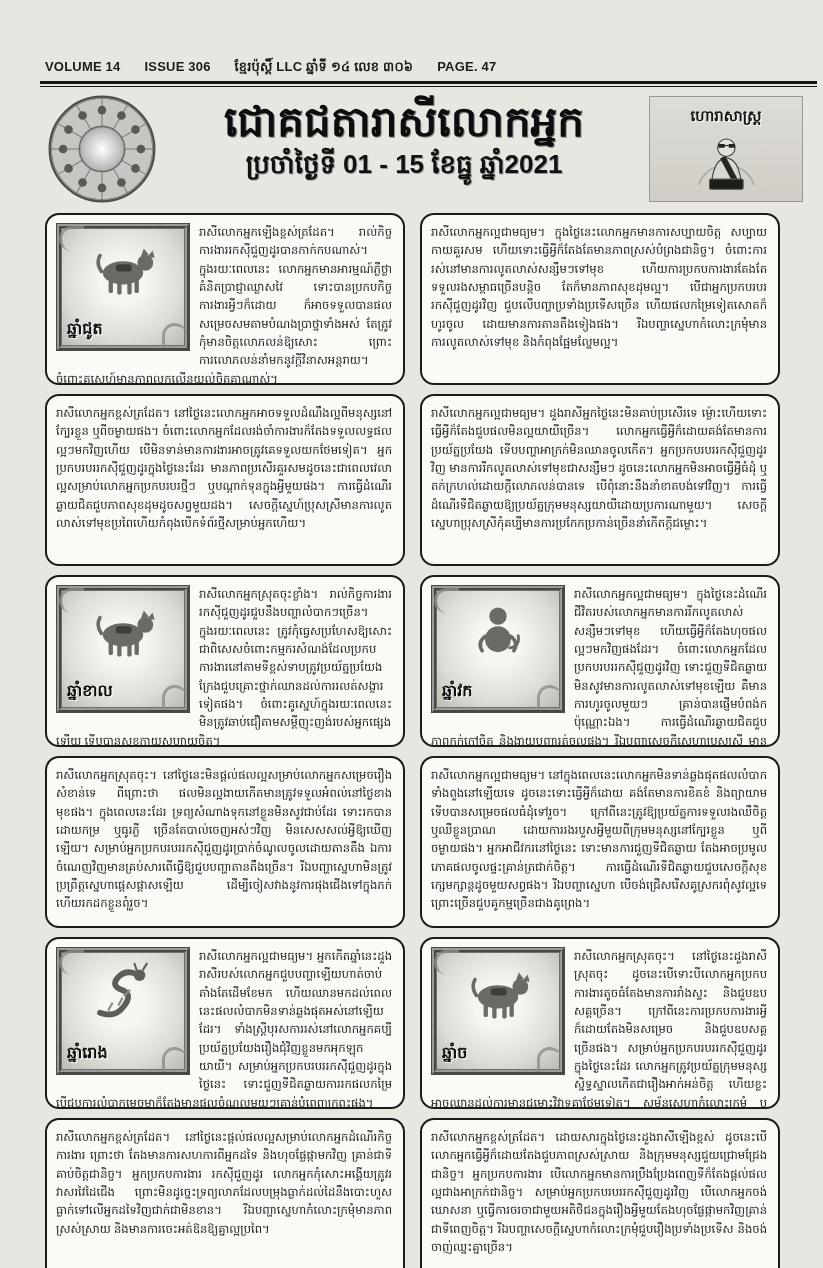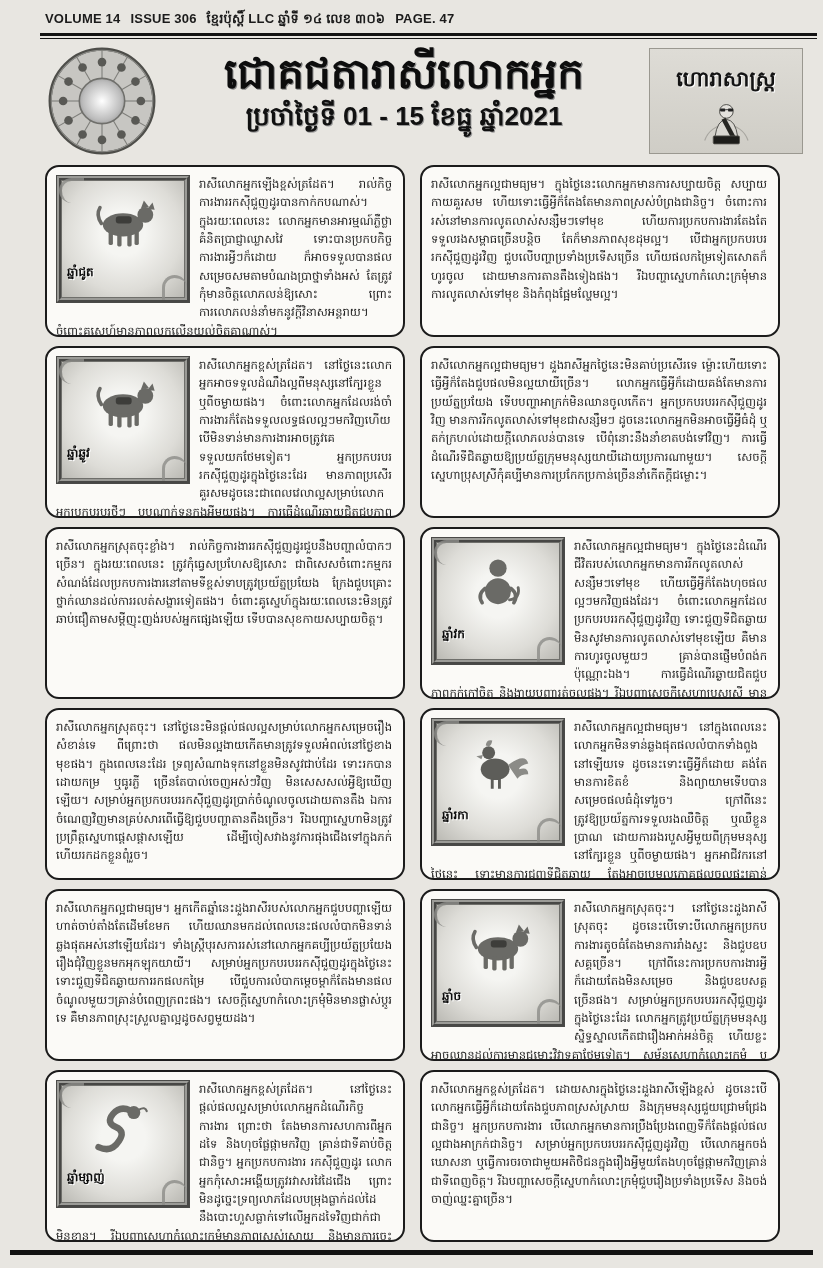--- a/index.html
+++ b/index.html
@@ -7,23 +7,23 @@
     width:823px;height:1268px;
     background:#e8e6e1;
     font-family:"Liberation Sans","DejaVu Sans",sans-serif;
     color:#1b1b1b;
     overflow:hidden;
   }
   .page{width:823px;height:1268px;position:relative;background:#e8e6e1;}
 
   
   .topbar{
-    display:flex;align-items:baseline;gap:10px;
+    display:flex;align-items:baseline;gap:24px;
     padding:10px 8px 2px 45px;
-    font-size:13px;font-weight:bold;letter-spacing:.2px;white-space:nowrap;
+    font-size:13px;font-weight:bold;letter-spacing:.2px;white-space:nowrap;margin-top:48px;
   }
   .topbar .grow{flex:1;}
   .rule-thick{height:3px;background:#141414;margin:2px 6px 0 40px;}
   .rule-thin{height:1px;background:#141414;margin:2px 6px 0 40px;}
 
   
   .masthead{
     display:flex;align-items:center;
     padding:6px 20px 4px 45px;height:112px;gap:10px;
   }
@@ -37,21 +37,21 @@
   .titles h2{
     margin:4px 0 12px 0;font-size:26px;font-weight:bold;color:#111;
     text-shadow:1px 1px 0 #9a9a9a;
   }
   .astro{
     width:152px;height:104px;flex:0 0 auto;position:relative;
     background:linear-gradient(180deg,#dedcd6,#cfcdc6);
     border:1px solid #9a9890;display:flex;flex-direction:column;align-items:center;
   }
   .astro-label{
-    font-size:21px;font-weight:bold;color:#141414;margin-top:16px;
+    font-size:15px;font-weight:bold;color:#141414;margin-top:9px;
     text-shadow:1px 1px 0 #fff;
     font-family:Liberation Serif, serif;
   }
   .astro svg{flex:1;width:86%;}
 
   
   .grid{
     margin:4px 43px 0 45px;
     display:grid;
     grid-template-columns:1fr 1fr;
@@ -74,22 +74,22 @@
   }
   .zframe::before,.zframe::after{
     content:"";position:absolute;width:22px;height:22px;
     border:3px solid #8d8d89;border-radius:50% 0 50% 50%;
     opacity:.8;
   }
   .zframe::before{left:-2px;top:-2px;border-right:none;border-bottom:none;}
   .zframe::after{right:-2px;bottom:-2px;border-left:none;border-top:none;transform:rotate(180deg);}
   .animal{display:block;width:78px;height:72px;margin:6px auto 0 auto;}
   .zlabel{
-    position:absolute;left:6px;bottom:16px;
-    font-size:12px;font-weight:bold;color:#0c0c0c;
+    position:absolute;left:6px;bottom:4px;
+    font-size:16px;font-weight:bold;color:#0c0c0c;
     text-shadow:1px 1px 0 #ffffff;
     white-space:nowrap;
   }
   .ztext{
     margin:0;font-size:11.6px;line-height:1.58;text-align:justify;color:#1d1d1d;
   }
 
   .bottom-rule{height:5px;background:#121212;margin:8px 10px 0 10px;}
 
   .hidden-defs{position:absolute;width:0;height:0;overflow:hidden;}
@@ -218,48 +218,48 @@
     <div class="zframe">
       <svg class="animal">
             <use href="#sym-quadruped"></use>
           </svg>
       <div class="zlabel">ឆ្នាំជូត</div>
     </div>
     <p class="ztext">រាសីលោកអ្នកឡើងខ្ពស់ត្រដែត។ រាល់កិច្ចការងាររកស៊ីជួញដូរបានកាក់កបណាស់។ ក្នុងរយៈពេលនេះ លោកអ្នកមានអារម្មណ៍ភ្លឺថ្លា គំនិតប្រាជ្ញាឈ្លាសវៃ ទោះបានប្រកបកិច្ចការងារអ្វីៗក៏ដោយ ក៏អាចទទួលបានផលសម្រេចសមតាមបំណងប្រាថ្នាទាំងអស់ តែត្រូវកុំមានចិត្តលោភលន់ឱ្យសោះ ព្រោះការលោភលន់នាំមកនូវក្តីវិនាសអន្តរាយ។ ចំពោះគូស្នេហ៍មានភាពល្អូកល្អើនយល់ចិត្តគ្នាណាស់។</p>
   </article>
 
   <article class="entry">
+    <p class="ztext">រាសីលោកអ្នកខ្ពស់ត្រដែត។ នៅថ្ងៃនេះលោកអ្នកអាចទទួលដំណឹងល្អពីមនុស្សនៅក្បែរខ្លួន ឬពីចម្ងាយផង។ ចំពោះលោកអ្នកដែលរង់ចាំការងារក៏តែងទទួលលទ្ធផលល្អៗមកវិញហើយ បើមិនទាន់មានការងារអាចត្រូវគេទទួលយកថែមទៀត។ អ្នកប្រកបរបររកស៊ីជួញដូរក្នុងថ្ងៃនេះដែរ មានភាពប្រសើរគួរសមដូចនេះជាពេលវេលាល្អសម្រាប់លោកអ្នកប្រកបរបរថ្មីៗ ឬបណ្តាក់ទុនក្នុងអ្វីមួយផង។ ការធ្វើដំណើរឆ្ងាយជិតជួបភាពសុខដុមដូចសព្វមួយដង។ សេចក្តីស្នេហ៍ប្រុសស្រីមានការលូតលាស់ទៅមុខប្រពៃហើយកំពុងបើកទំព័រថ្មីសម្រាប់អ្នកហើយ។</p>
+  </article>
+
+  <article class="entry">
     <div class="zframe">
       <svg class="animal">
             <use href="#sym-quadruped"></use>
           </svg>
-      <div class="zlabel">ឆ្នាំឆ្លូវ</div>
-    </div>
-    <p class="ztext">រាសីលោកអ្នកខ្ពស់ត្រដែត។ នៅថ្ងៃនេះលោកអ្នកអាចទទួលដំណឹងល្អពីមនុស្សនៅក្បែរខ្លួន ឬពីចម្ងាយផង។ ចំពោះលោកអ្នកដែលរង់ចាំការងារក៏តែងទទួលលទ្ធផលល្អៗមកវិញហើយ បើមិនទាន់មានការងារអាចត្រូវគេទទួលយកថែមទៀត។ អ្នកប្រកបរបររកស៊ីជួញដូរក្នុងថ្ងៃនេះដែរ មានភាពប្រសើរគួរសមដូចនេះជាពេលវេលាល្អសម្រាប់លោកអ្នកប្រកបរបរថ្មីៗ ឬបណ្តាក់ទុនក្នុងអ្វីមួយផង។ ការធ្វើដំណើរឆ្ងាយជិតជួបភាពសុខដុមដូចសព្វមួយដង។ សេចក្តីស្នេហ៍ប្រុសស្រីមានការលូតលាស់ទៅមុខប្រពៃហើយកំពុងបើកទំព័រថ្មីសម្រាប់អ្នកហើយ។</p>
-  </article>
-
-  <article class="entry">
+      <div class="zlabel">ឆ្នាំខាល</div>
+    </div>
     <p class="ztext">រាសីលោកអ្នកស្រុតចុះខ្លាំង។ រាល់កិច្ចការងាររកស៊ីជួញដូរជួបនឹងបញ្ហាលំបាកៗច្រើន។ ក្នុងរយៈពេលនេះ ត្រូវកុំធ្វេសប្រហែសឱ្យសោះ ជាពិសេសចំពោះកម្មករសំណង់ដែលប្រកបការងារនៅតាមទីខ្ពស់ទាបត្រូវប្រយ័ត្នប្រយែង ក្រែងជួបគ្រោះថ្នាក់ឈានដល់ការរលត់សង្ខារទៀតផង។ ចំពោះគូស្នេហ៍ក្នុងរយៈពេលនេះមិនត្រូវឆាប់ជឿតាមសម្តីញុះញង់របស់អ្នកផ្សេងឡើយ ទើបបានសុខកាយសប្បាយចិត្ត។</p>
   </article>
 
   <article class="entry">
     <p class="ztext">រាសីលោកអ្នកស្រុតចុះ។ នៅថ្ងៃនេះមិនផ្តល់ផលល្អសម្រាប់លោកអ្នកសម្រេចរឿងសំខាន់ទេ ពីព្រោះថា ផលមិនល្អងាយកើតមានត្រូវទទួលអំពល់នៅថ្ងៃខាងមុខផង។ ក្នុងពេលនេះដែរ ទ្រព្យសំណាងទុកនៅខ្លួនមិនសូវជាប់ដែរ ទោះរកបានដោយកម្រ ឬធូរភ្លី ច្រើនតែបាល់ចេញអស់ៗវិញ មិនសេសសល់អ្វីឱ្យឃើញឡើយ។ សម្រាប់អ្នកប្រកបរបររកស៊ីជួញដូរប្រាក់ចំណូលចូលដោយតានតឹង ឯការចំណេញវិញមានគ្រប់សារពើធ្វើឱ្យជួបបញ្ហាតានតឹងច្រើន។ រីឯបញ្ហាស្នេហាមិនត្រូវប្រព្រឹត្តស្នេហាផ្តេសផ្តាសឡើយ ដើម្បីចៀសវាងនូវការផុងជើងទៅក្នុងភក់ ហើយរកដកខ្លួនពុំរួច។</p>
   </article>
 
   <article class="entry">
+    <div class="zframe">
+      <svg class="animal">
+            <use href="#sym-dragon"></use>
+          </svg>
+      <div class="zlabel">ឆ្នាំរោង</div>
+    </div>
     <p class="ztext">រាសីលោកអ្នកល្អជាមធ្យម។ អ្នកកើតឆ្នាំនេះដួងរាសីរបស់លោកអ្នកជួបបញ្ហាឡើយហាត់ចាប់តាំងតែដើមខែមក ហើយឈានមកដល់ពេលនេះផលលំបាកមិនទាន់ឆ្លងផុតអស់នៅឡើយដែរ។ ទាំងស្ត្រីបុរសការរស់នៅលោកអ្នកគប្បីប្រយ័ត្នប្រយែងរឿងជុំវិញខ្លួនមកអុកឡុកយាយី។ សម្រាប់អ្នកប្រកបរបររកស៊ីជួញដូរក្នុងថ្ងៃនេះ ទោះជួញទីជិតឆ្ងាយការរកផលកម្រៃ បើជួបការលំបាកម្តេចម្តាក៏តែងមានផលចំណូលមួយៗគ្រាន់បំពេញក្រពះផង។ សេចក្តីស្នេហាកំលោះក្រមុំមិនមានផ្លាស់ប្តូរទេ គឺមានភាពស្រុះស្រួលគ្នាល្អដូចសព្វមួយដង។</p>
   </article>
 
   <article class="entry">
-    <div class="zframe">
-      <svg class="animal">
-            <use href="#sym-snake"></use>
-          </svg>
-      <div class="zlabel">ឆ្នាំម្សាញ់</div>
-    </div>
     <p class="ztext">រាសីលោកអ្នកខ្ពស់ត្រដែត។ នៅថ្ងៃនេះផ្តល់ផលល្អសម្រាប់លោកអ្នកដំណើរកិច្ចការងារ ព្រោះថា តែងមានការសហការពីអ្នកដទៃ និងហុចផ្លែផ្កាមកវិញ គ្រាន់ជាទីគាប់ចិត្តជានិច្ច។ អ្នកប្រកបការងារ រកស៊ីជួញដូរ លោកអ្នកកុំសោះអង្គើយត្រូវរវាសរវៃដៃជើង ព្រោះមិនដូច្នេះទ្រព្យលាភដែលបម្រុងធ្លាក់ដល់ដៃនឹងបោះហួសធ្លាក់ទៅលើអ្នកដទៃវិញជាក់ជាមិនខាន។ រីឯបញ្ហាស្នេហាកំលោះក្រមុំមានភាពស្រស់ស្រាយ និងមានការចេះអត់ឱនឱ្យគ្នាល្អប្រពៃ។</p>
   </article>
 
   <article class="entry">
     <p class="ztext">រាសីលោកអ្នកល្អជាមធ្យម។ ក្នុងថ្ងៃនេះលោកអ្នកមានការសប្បាយចិត្ត សប្បាយកាយគួរសម ហើយទោះធ្វើអ្វីក៏តែងតែមានភាពស្រស់បំព្រងជានិច្ច។ ចំពោះការរស់នៅមានការលូតលាស់សន្សឹមៗទៅមុខ ហើយការប្រកបការងារតែងតែទទួលរងសម្ពាធច្រើនបន្តិច តែក៏មានភាពសុខដុមល្អ។ បើជាអ្នកប្រកបរបររកស៊ីជួញដូរវិញ ជួបលើបញ្ហាប្រទាំងប្រទើសច្រើន ហើយផលកម្រៃទៀតសោតក៏ហូរចូល ដោយមានការតានតឹងទៀងផង។ រីឯបញ្ហាស្នេហាកំលោះក្រមុំមានការលូតលាស់ទៅមុខ និងកំពុងផ្អែមល្ហែមល្អ។</p>
   </article>
 
   <article class="entry">
     <p class="ztext">រាសីលោកអ្នកល្អជាមធ្យម។ ដួងរាសីអ្នកថ្ងៃនេះមិនគាប់ប្រសើរទេ ម្ល៉ោះហើយទោះធ្វើអ្វីក៏តែងជួបផលមិនល្អយាយីច្រើន។ លោកអ្នកធ្វើអ្វីក៏ដោយគង់តែមានការប្រយ័ត្នប្រយែង ទើបបញ្ហាអាក្រក់មិនឈានចូលកើត។ អ្នកប្រកបរបររកស៊ីជួញដូរវិញ មានការរីកលូតលាស់ទៅមុខជាសន្សឹមៗ ដូចនេះលោកអ្នកមិនអាចធ្វើអ្វីធំដុំ ឬតក់ក្រហល់ដោយក្តីលោភលន់បានទេ បើពុំនោះនឹងនាំខាតបង់ទៅវិញ។ ការធ្វើដំណើរទីជិតឆ្ងាយឱ្យប្រយ័ត្នក្រុមមនុស្សយាយីដោយប្រការណាមួយ។ សេចក្តីស្នេហាប្រុសស្រីកុំគប្បីមានការប្រកែកប្រកាន់ច្រើននាំកើតក្តីជម្លោះ។</p>
   </article>
@@ -268,26 +268,20 @@
     <div class="zframe">
       <svg class="animal">
             <use href="#sym-monkey"></use>
           </svg>
       <div class="zlabel">ឆ្នាំវក</div>
     </div>
     <p class="ztext">រាសីលោកអ្នកល្អជាមធ្យម។ ក្នុងថ្ងៃនេះដំណើរជីវិតរបស់លោកអ្នកមានការរីកលូតលាស់សន្សឹមៗទៅមុខ ហើយធ្វើអ្វីក៏តែងហុចផលល្អៗមកវិញផងដែរ។ ចំពោះលោកអ្នកដែលប្រកបរបររកស៊ីជួញដូរវិញ ទោះជួញទីជិតឆ្ងាយមិនសូវមានការលូតលាស់ទៅមុខឡើយ គឺមានការហូរចូលមួយៗ គ្រាន់បានផ្ញើមបំពង់កប៉ុណ្ណោះឯង។ ការធ្វើដំណើរឆ្ងាយជិតជួបភាពកក់ក្តៅចិត្ត និងងាយបញ្ហារត់ចូលផង។ រីឯបញ្ហាសេចក្តីស្នេហាប្រុសស្រី មានការងាយផ្ទុះជម្លោះវិវាទណាស់ គប្បីប្រកាន់ចិត្តត្រជាក់បន្តិចទើបគ្មានរឿងរារាំងចម្រូងចម្រាសកើតឡើង។</p>
   </article>
 
   <article class="entry">
-    <div class="zframe">
-      <svg class="animal">
-            <use href="#sym-bird"></use>
-          </svg>
-      <div class="zlabel">ឆ្នាំរកា</div>
-    </div>
     <p class="ztext">រាសីលោកអ្នកល្អជាមធ្យម។ នៅក្នុងពេលនេះលោកអ្នកមិនទាន់ឆ្លងផុតផលលំបាកទាំងពួងនៅឡើយទេ ដូចនេះទោះធ្វើអ្វីក៏ដោយ គង់តែមានការខិតខំ និងព្យាយាមទើបបានសម្រេចផលធំដុំទៅរួច។ ក្រៅពីនេះត្រូវឱ្យប្រយ័ត្នការទទួលរងឈឺចិត្ត ឬឈឺខ្លួនប្រាណ ដោយការរងរបួសអ្វីមួយពីក្រុមមនុស្សនៅក្បែរខ្លួន ឬពីចម្ងាយផង។ អ្នកអាជីវករនៅថ្ងៃនេះ ទោះមានការជួញទីជិតឆ្ងាយ តែងអាចប្រមូលភោគផលចូលផ្ទះគ្រាន់ត្រជាក់ចិត្ត។ ការធ្វើដំណើរទីជិតឆ្ងាយជួបសេចក្តីសុខក្សេមក្សាន្តដូចមួយសព្វផង។ រីឯបញ្ហាស្នេហា បើចង់ជ្រើសរើសគូស្រករពុំសូវល្អទេ ព្រោះច្រើនជួបគូកម្មច្រើនជាងគូព្រេង។</p>
   </article>
 
   <article class="entry">
     <div class="zframe">
       <svg class="animal">
             <use href="#sym-quadruped"></use>
           </svg>
       <div class="zlabel">ឆ្នាំច</div>
     </div>

